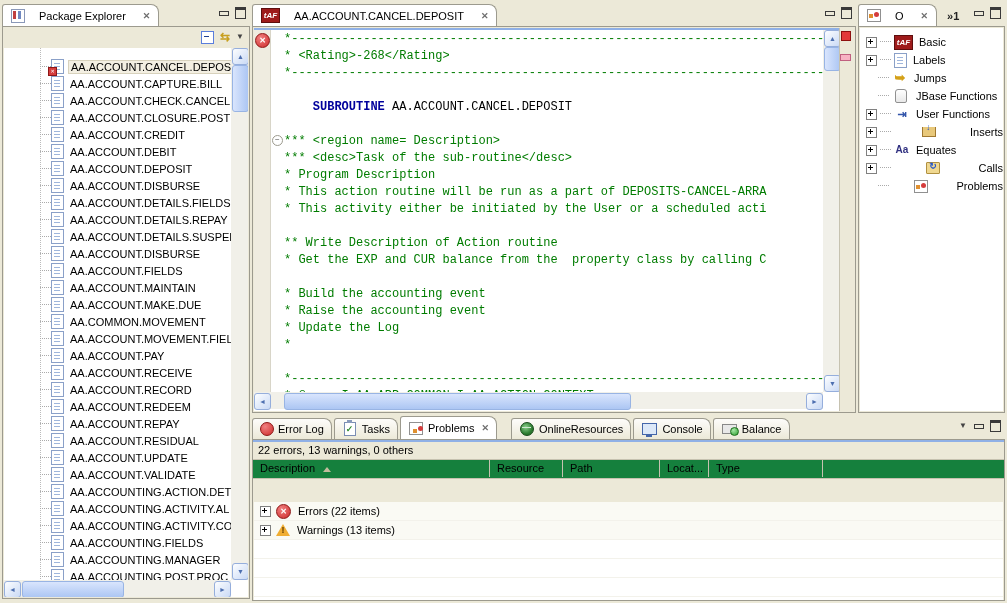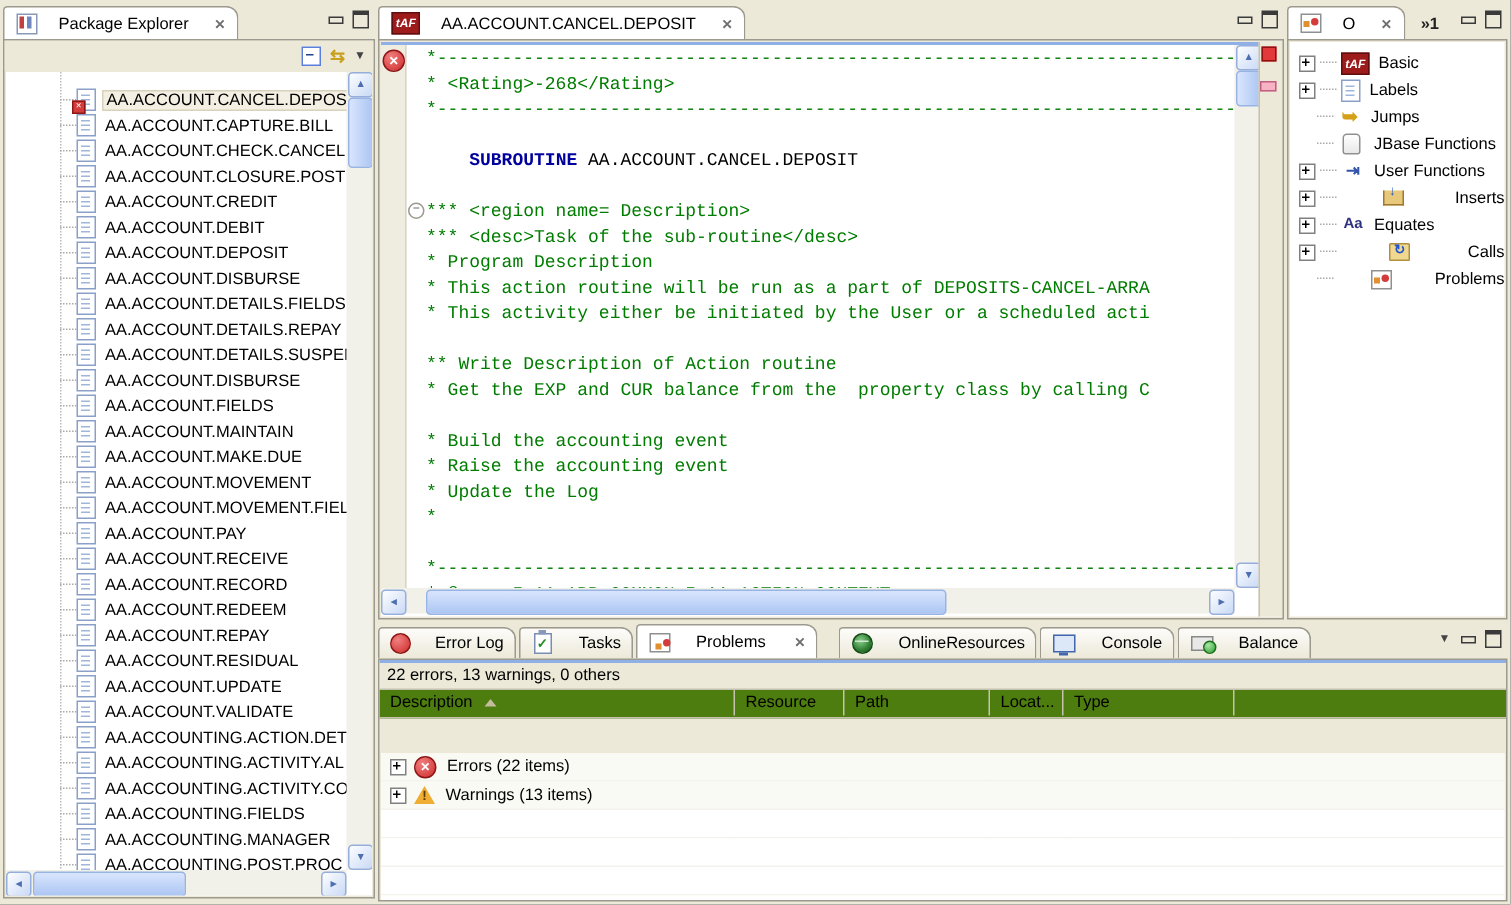--- a/index.html
+++ b/index.html
@@ -76,38 +76,38 @@
   .oi-insert{width:12px;height:9px;margin:2px auto;background:#E8C87A;border:1px solid #A07830;border-top:none;position:relative;}
   .oi-insert::before{content:"↓";position:absolute;left:3px;top:-5px;color:#2255CC;font-size:9px;font-weight:bold;}
   .oi-equate{color:#303080;font-weight:bold;font-size:10px;line-height:14px;}
   .oi-calls{width:12px;height:10px;margin:2px auto;background:#F0D890;border:1px solid #B09040;border-radius:1px;position:relative;}
   .oi-calls::after{content:"↻";position:absolute;left:2px;top:-2px;color:#2255CC;font-size:9px;font-weight:bold;}
   .oi-problems{width:12px;height:11px;margin:1px auto;background:#FFF;border:1px solid #909090;position:relative;}
   .oi-problems::before{content:"";position:absolute;left:1px;top:4px;width:4px;height:4px;background:#E09030;}
   .oi-problems::after{content:"";position:absolute;left:6px;top:2px;width:5px;height:5px;background:#D43C3C;border-radius:50%;}
   
   .btabrow{height:24px;display:flex;align-items:flex-end;position:relative;}
-  .btab{display:flex;align-items:center;gap:16px;height:20px;padding:0 7px;border:1px solid #9C9A8E;border-bottom:none;border-radius:3px 8px 0 0;background:linear-gradient(#FDFCFA,#ECE9D8);margin-right:2px;white-space:nowrap;}
+  .btab{display:flex;align-items:center;gap:4px;height:20px;padding:0 7px;border:1px solid #9C9A8E;border-bottom:none;border-radius:3px 8px 0 0;background:linear-gradient(#FDFCFA,#ECE9D8);margin-right:2px;white-space:nowrap;}
   .btab.sel{background:#FFF;height:22px;}
   .bi{width:15px;height:13px;position:relative;}
   .bi-errorlog{border-radius:50%;width:12px;height:12px;background:radial-gradient(circle at 35% 30%,#F08080,#CE2B2B);border:1px solid #8E1616;color:#FFF;font-size:7px;font-weight:bold;line-height:12px;text-align:center;}
   .bi-tasks{width:10px;height:12px;margin:0 2px;background:#FFF;border:1px solid #7A8DB4;position:relative;}
   .bi-tasks::before{content:"✓";position:absolute;left:1px;top:1px;color:#2D8A2D;font-size:9px;font-weight:bold;}
   .bi-tasks::after{content:"";position:absolute;left:2px;top:-3px;width:5px;height:3px;background:#8899BB;}
   .bi-problems{width:12px;height:11px;margin:1px;background:#FFF;border:1px solid #909090;}
   .bi-problems::before{content:"";position:absolute;left:3px;top:6px;width:4px;height:4px;background:#E09030;}
   .bi-problems::after{content:"";position:absolute;left:8px;top:3px;width:5px;height:5px;background:#D43C3C;border-radius:50%;}
   .bi-globe{width:12px;height:12px;margin:0 1px;border-radius:50%;background:radial-gradient(circle at 40% 35%,#8CD08C,#2E7D32 60%,#1B5E20);border:1px solid #164A18;position:relative;}
   .bi-globe::before{content:"";position:absolute;left:1px;top:4px;width:9px;height:1px;background:#CFE8CF;}
   .bi-console{width:13px;height:10px;margin:1px;background:#DCE8F8;border:1px solid #4466AA;position:relative;}
   .bi-console::after{content:"";position:absolute;left:3px;bottom:-3px;width:6px;height:2px;background:#4466AA;}
   .bi-progress{width:13px;height:8px;margin:2px 1px;background:#E8E8E8;border:1px solid #888;position:relative;}
   .bi-progress::after{content:"";position:absolute;right:-3px;bottom:-3px;width:7px;height:7px;border-radius:50%;background:radial-gradient(circle at 35% 30%,#A8E8A8,#2E9E2E);border:1px solid #1A6E1A;}
   .summary{height:17px;line-height:17px;padding-left:5px;background:#ECE9D8;border-bottom:1px solid #C6C2B0;}
-  .gridhead{height:18px;background:#4d7c0f;position:relative;border-bottom:1px solid #C6C2B0;}
+  .gridhead{height:18px;background:#15803d;position:relative;border-bottom:1px solid #C6C2B0;}
   .hcell{position:absolute;top:0;height:17px;line-height:17px;padding-left:7px;border-right:1px solid #C6C2B0;white-space:nowrap;overflow:hidden;}
   .sort-tri{display:inline-block;width:0;height:0;border-left:4px solid transparent;border-right:4px solid transparent;border-bottom:5px solid #C4BC9E;margin-left:8px;}
   .gridbody{position:absolute;left:0;right:0;top:0;bottom:0;background:#FFF;}
   .vline{position:absolute;top:0;bottom:0;width:1px;background:#EDECE2;}
   .prow{display:flex;align-items:center;height:18px;gap:5px;padding-left:6px;border-bottom:1px solid #F3F2EB;position:relative;background:#FAFAF4;}
   .prow.empty{background:#FFF;}
   .plabel{margin-left:2px;}
 </style>
 </head>
 <body>
@@ -206,21 +206,21 @@
               <span class="tlabel">AA.ACCOUNT.MAINTAIN</span>
             </div>
             <div class="trow">
               <span class="connector"></span>
               <span class="ic i-doc"></span>
               <span class="tlabel">AA.ACCOUNT.MAKE.DUE</span>
             </div>
             <div class="trow">
               <span class="connector"></span>
               <span class="ic i-doc"></span>
-              <span class="tlabel">AA.ACCOUNT.MOVEMENT</span>
+              <span class="tlabel">AA.COMMON.MOVEMENT</span>
             </div>
             <div class="trow">
               <span class="connector"></span>
               <span class="ic i-doc"></span>
               <span class="tlabel">AA.ACCOUNT.MOVEMENT.FIELD</span>
             </div>
             <div class="trow">
               <span class="connector"></span>
               <span class="ic i-doc"></span>
               <span class="tlabel">AA.ACCOUNT.PAY</span>

